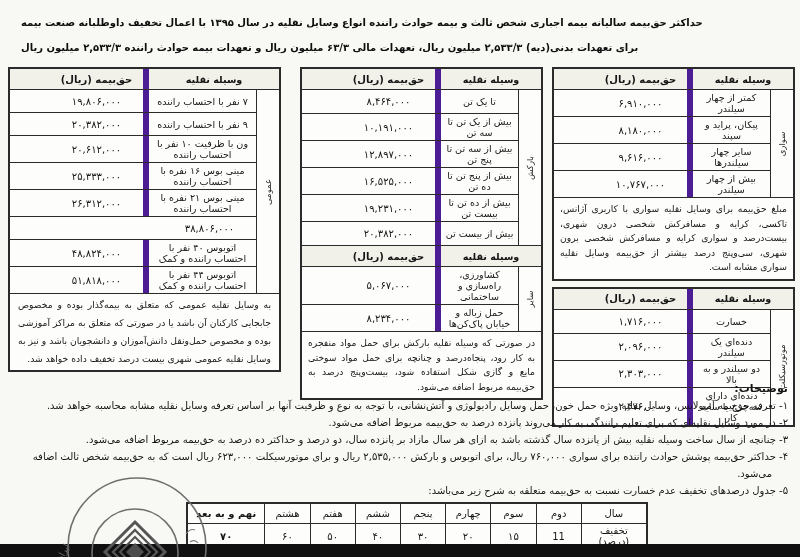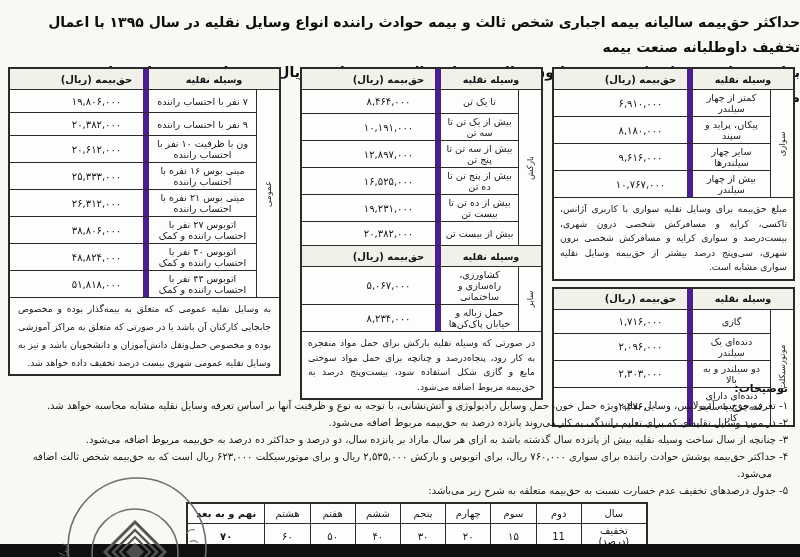--- a/index.html
+++ b/index.html
@@ -2,22 +2,22 @@
 <html lang="fa" dir="rtl"><head>
 <meta charset="utf-8">
 <style>
   html,body{margin:0;padding:0;background:#e8e8e6;}
   .page{
     position:relative;width:800px;height:557px;overflow:hidden;
     background:#f8f8f4;color:#161616;
     font-family:"DejaVu Sans", sans-serif;direction:rtl;
   }
   
-  .doc-header{position:absolute;top:10px;right:0;left:0;text-align:right;
-    font-weight:bold;font-size:14px;line-height:25px;color:#0d0d0d;}
+  .doc-header{position:absolute;top:10px;right:0;left:0;text-align:left;
+    font-weight:bold;font-size:10px;line-height:25px;color:#0d0d0d;padding-left:21px;}
   
   .col{position:absolute;top:67px;}
   .col-right{right:5px;width:243px;}
   .col-mid{right:257px;width:243px;}
   .col-left{left:8px;width:273px;}
   
   .vtable{border:2px solid #2b2b2b;background:#fdfdfb;font-size:9.6px;}
   .vtable + .vtable{margin-top:6px;}
   .trow{display:flex;align-items:stretch;}
   .th-row{background:#f1f1ea;border-bottom:1px solid #2b2b2b;font-weight:bold;min-height:20px;}
@@ -105,21 +105,21 @@
         <div class="cell c-veh">وسیله نقلیه</div>
         <div class="cell c-prem">حق‌بیمه (ریال)</div>
       </div>
       <div class="tbody">
         <div class="cat">
             <span>موتورسیکلت</span>
           </div>
         <div class="rows">
 
             <div class="trow">
-              <div class="cell c-veh">گازی</div>
+              <div class="cell c-veh">خسارت</div>
               <div class="cell c-prem">۱,۷۱۶,۰۰۰</div>
             </div>
 
             <div class="trow">
               <div class="cell c-veh">دنده‌ای یک سیلندر</div>
               <div class="cell c-prem">۲,۰۹۶,۰۰۰</div>
             </div>
 
             <div class="trow">
               <div class="cell c-veh">دو سیلندر و به بالا</div>
@@ -234,21 +234,20 @@
               <div class="cell c-veh">مینی بوس ۱۶ نفره با احتساب راننده</div>
               <div class="cell c-prem">۲۵,۳۳۳,۰۰۰</div>
             </div>
 
             <div class="trow">
               <div class="cell c-veh">مینی بوس ۲۱ نفره با احتساب راننده</div>
               <div class="cell c-prem">۲۶,۳۱۲,۰۰۰</div>
             </div>
 
             <div class="trow">
-              <div class="cell c-veh">اتوبوس ۲۷ نفر با احتساب راننده و کمک</div>
               <div class="cell c-prem">۳۸,۸۰۶,۰۰۰</div>
             </div>
 
             <div class="trow">
               <div class="cell c-veh">اتوبوس ۴۰ نفر با احتساب راننده و کمک</div>
               <div class="cell c-prem">۴۸,۸۲۴,۰۰۰</div>
             </div>
 
             <div class="trow">
               <div class="cell c-veh">اتوبوس ۴۴ نفر با احتساب راننده و کمک</div>

